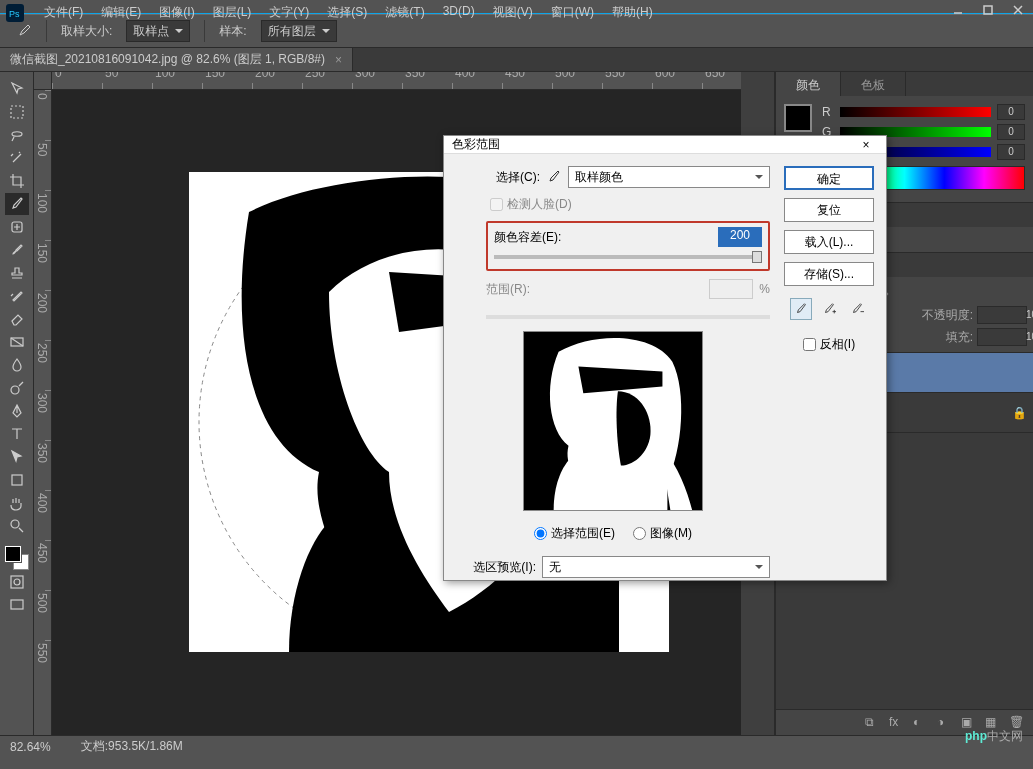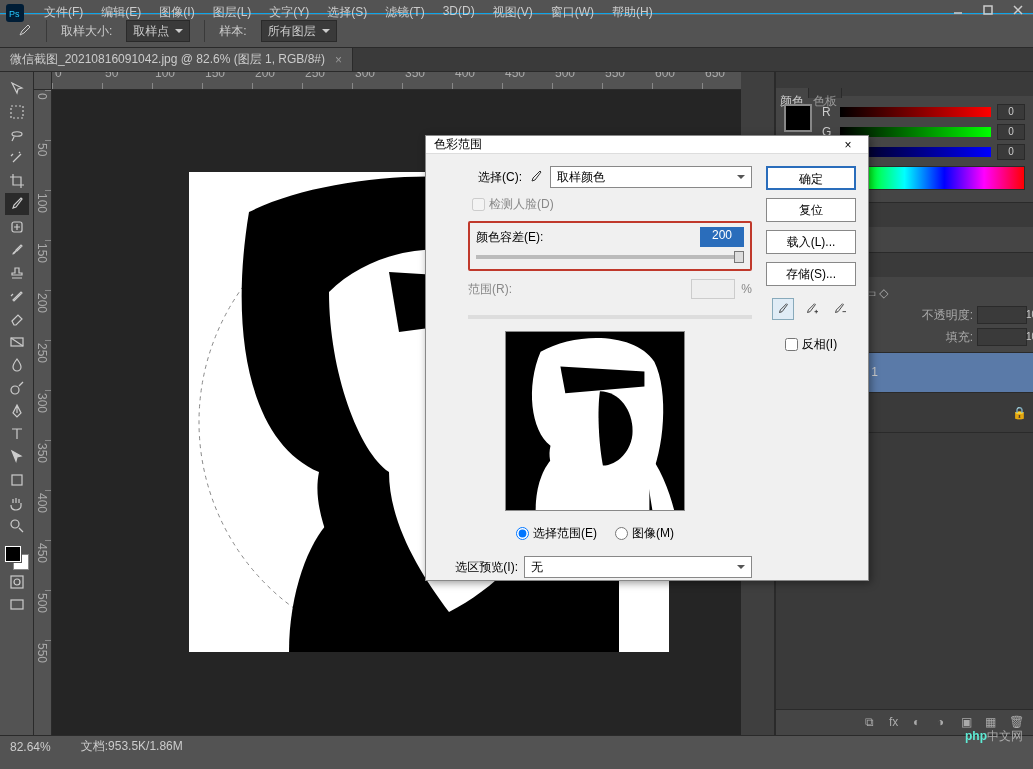--- a/index.html
+++ b/index.html
@@ -50,21 +50,21 @@
 .ruler-tick-v { height: 50px; font-size: 9px; border-top: 1px solid #888; width: 6px; margin-left: auto; position: relative; }
 .ruler-tick-v span { position: absolute; left: -10px; top: 2px; writing-mode: vertical-lr; }
 .canvas-white { position: absolute; background: #fff; left: 155px; top: 100px; width: 480px; height: 480px; }
 .canvas-white svg { width: 100%; height: 100%; }
 
 
 .right-panels { width: 258px; background: #454545; border-left: 1px solid #2a2a2a; display: flex; flex-direction: column; }
 .panel-collapse-strip { width: 34px; background: #3f3f3f; border-right: 1px solid #2a2a2a; }
 .right-wrap { display: flex; height: 100%; }
 .panel-tabs { height: 24px; background: #3a3a3a; display: flex; align-items: stretch; }
-.panel-tab { padding: 5px 4px; color: #ccc; background: #454545; border-right: 1px solid #2a2a2a; margin-top: 16px; }
+.panel-tab { padding: 5px 20px; color: #ccc; background: #454545; border-right: 1px solid #2a2a2a; }
 .panel-tab.inactive { background: #3a3a3a; color: #999; }
 .panel-body { padding: 8px; color: #ccc; }
 .color-panel { height: 130px; }
 .color-swatch-big { width: 28px; height: 28px; background: #000; border: 2px solid #888; margin-bottom: 6px; }
 .rgb-rows { display: flex; flex-direction: column; gap: 4px; }
 .rgb-row { display: flex; align-items: center; gap: 6px; }
 .rgb-label { width: 12px; }
 .rgb-slider { flex: 1; height: 10px; }
 .rgb-r { background: linear-gradient(to right, #000, #f00); }
 .rgb-g { background: linear-gradient(to right, #000, #0f0); }
@@ -86,21 +86,21 @@
 .layer-eye { width: 14px; color: #ccc; }
 .layer-thumb { width: 32px; height: 32px; background: #fff; border: 1px solid #888; overflow: hidden; }
 .layer-thumb svg { width: 100%; height: 100%; }
 .panel-bottom-icons { height: 26px; background: #454545; border-top: 1px solid #2a2a2a; display: flex; align-items: center; justify-content: flex-end; gap: 8px; padding: 0 8px; }
 .panel-bottom-icons .picon { width: 16px; height: 16px; color: #aaa; }
 
 
 .status-bar { height: 22px; background: #535353; border-top: 1px solid #2a2a2a; display: flex; align-items: center; color: #ccc; padding: 0 10px; gap: 30px; }
 
 
-.dialog { position: absolute; left: 425px; top: 135px; width: 444px; height: 446px; background: #f0f0f0; border: 1px solid #888; box-shadow: 2px 2px 8px rgba(0,0,0,.4); display: flex; flex-direction: column; }
+.dialog { position: absolute; left: 443px; top: 135px; width: 444px; height: 446px; background: #f0f0f0; border: 1px solid #888; box-shadow: 2px 2px 8px rgba(0,0,0,.4); display: flex; flex-direction: column; }
 .dlg-title { height: 26px; display: flex; align-items: center; padding: 0 8px; background: #fff; border-bottom: 1px solid #ddd; }
 .dlg-close { margin-left: auto; width: 24px; text-align: center; }
 .dlg-body { flex: 1; display: flex; padding: 12px; gap: 14px; }
 .dlg-left { flex: 1; display: flex; flex-direction: column; gap: 8px; }
 .dlg-right { width: 90px; display: flex; flex-direction: column; gap: 8px; align-items: stretch; }
 .dlg-row { display: flex; align-items: center; gap: 6px; }
 .dlg-row label { min-width: 54px; text-align: right; }
 .dlg-select { flex: 1; height: 22px; border: 1px solid #888; background: #fff; padding: 0 6px; display: flex; align-items: center; position: relative; }
 .dlg-select::after { content: ""; position: absolute; right: 6px; top: 8px; border: 4px solid transparent; border-top-color: #555; }
 .dlg-eyedrop { width: 16px; height: 16px; }

